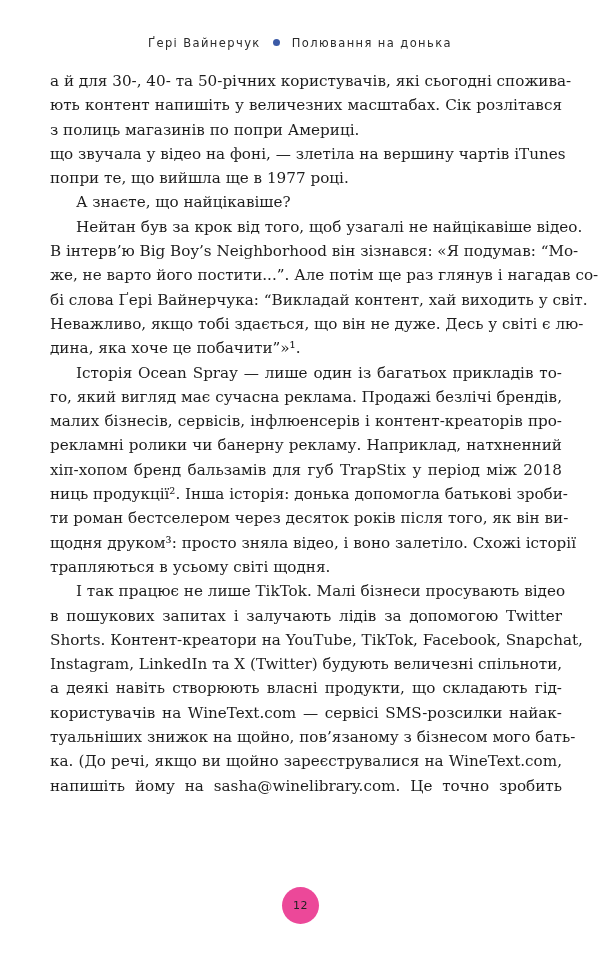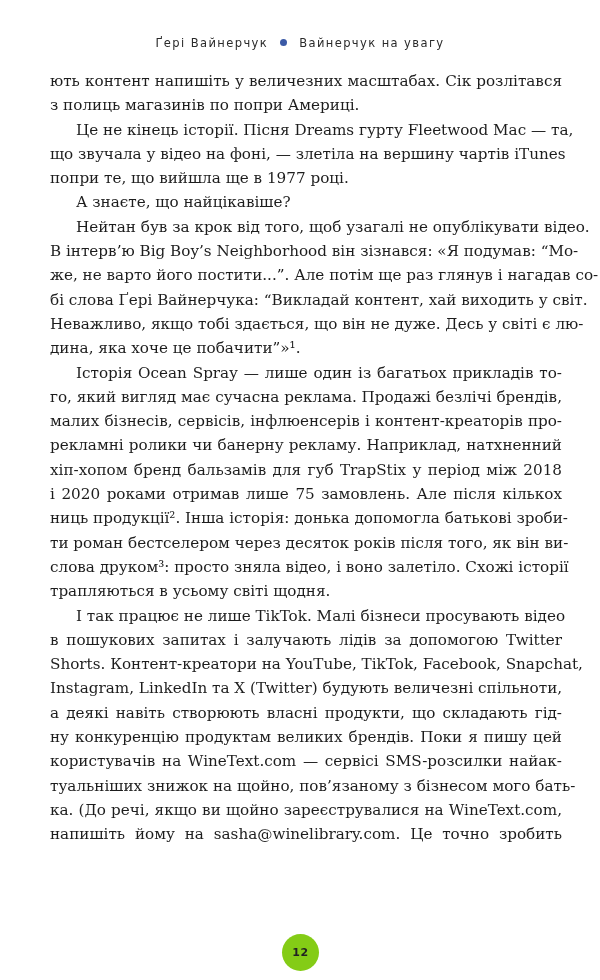--- a/index.html
+++ b/index.html
@@ -54,71 +54,68 @@
     }
     .line.last {
       text-align-last: left;
     }
     .line.indent {
       padding-left: 26px;
     }
     .page-number {
       position: absolute;
       left: 282px;
-      top: 934px;
+      top: 887px;
       width: 37px;
       height: 37px;
       border-radius: 50%;
-      background: #84cc16;
+      background: #ec4899;
       color: #222;
       font-family: "DejaVu Sans", sans-serif;
       font-size: 11px;
       letter-spacing: 0.5px;
       display: flex;
       align-items: center;
       justify-content: center;
-      font-weight: bold;
     }
   </style>
 </head>
 <body>
 
 <header class="running-head">
-  <span>Ґері Вайнерчук</span><span class="dot"></span><span>Вайнерчук на увагу</span>
+  <span>Ґері Вайнерчук</span><span class="dot"></span><span>Полювання на донька</span>
 </header>
 
 <main class="text-block" id="text-block">
+    <span class="line">а й для 30-, 40- та 50-річних користувачів, які сьогодні спожива-</span>
     <span class="line">ють контент напишіть у величезних масштабах. Сік розлітався</span>
     <span class="line last">з полиць магазинів по попри Америці.</span>
-    <span class="line indent">Це не кінець історії. Пісня Dreams гурту Fleetwood Mac — та,</span>
     <span class="line">що звучала у відео на фоні, — злетіла на вершину чартів iTunes</span>
     <span class="line last">попри те, що вийшла ще в 1977 році.</span>
     <span class="line indent last">А знаєте, що найцікавіше?</span>
-    <span class="line indent">Нейтан був за крок від того, щоб узагалі не опублікувати відео.</span>
+    <span class="line indent">Нейтан був за крок від того, щоб узагалі не найцікавіше відео.</span>
     <span class="line">В інтерв’ю Big Boy’s Neighborhood він зізнався: «Я подумав: “Мо-</span>
     <span class="line">же, не варто його постити...”. Але потім ще раз глянув і нагадав со-</span>
     <span class="line">бі слова Ґері Вайнерчука: “Викладай контент, хай виходить у світ.</span>
     <span class="line">Неважливо, якщо тобі здається, що він не дуже. Десь у світі є лю-</span>
     <span class="line last">дина, яка хоче це побачити”»¹.</span>
     <span class="line indent">Історія Ocean Spray — лише один із багатьох прикладів то-</span>
     <span class="line">го, який вигляд має сучасна реклама. Продажі безлічі брендів,</span>
     <span class="line">малих бізнесів, сервісів, інфлюенсерів і контент-креаторів про-</span>
     <span class="line">рекламні ролики чи банерну рекламу. Наприклад, натхненний</span>
     <span class="line">хіп-хопом бренд бальзамів для губ TrapStix у період між 2018</span>
-    <span class="line">і 2020 роками отримав лише 75 замовлень. Але після кількох</span>
     <span class="line">ниць продукції². Інша історія: донька допомогла батькові зроби-</span>
     <span class="line">ти роман бестселером через десяток років після того, як він ви-</span>
-    <span class="line">слова друком³: просто зняла відео, і воно залетіло. Схожі історії</span>
+    <span class="line">щодня друком³: просто зняла відео, і воно залетіло. Схожі історії</span>
     <span class="line last">трапляються в усьому світі щодня.</span>
     <span class="line indent">І так працює не лише TikTok. Малі бізнеси просувають відео</span>
     <span class="line">в пошукових запитах і залучають лідів за допомогою Twitter</span>
     <span class="line">Shorts. Контент-креатори на YouTube, TikTok, Facebook, Snapchat,</span>
     <span class="line">Instagram, LinkedIn та X (Twitter) будують величезні спільноти,</span>
     <span class="line">а деякі навіть створюють власні продукти, що складають гід-</span>
-    <span class="line">ну конкуренцію продуктам великих брендів. Поки я пишу цей</span>
     <span class="line">користувачів на WineText.com — сервісі SMS-розсилки найак-</span>
     <span class="line">туальніших знижок на щойно, пов’язаному з бізнесом мого бать-</span>
     <span class="line">ка. (До речі, якщо ви щойно зареєструвалися на WineText.com,</span>
     <span class="line">напишіть йому на sasha@winelibrary.com. Це точно зробить</span>
   </main>
 
 <footer class="page-number">
   <span>12</span>
 </footer>
 

